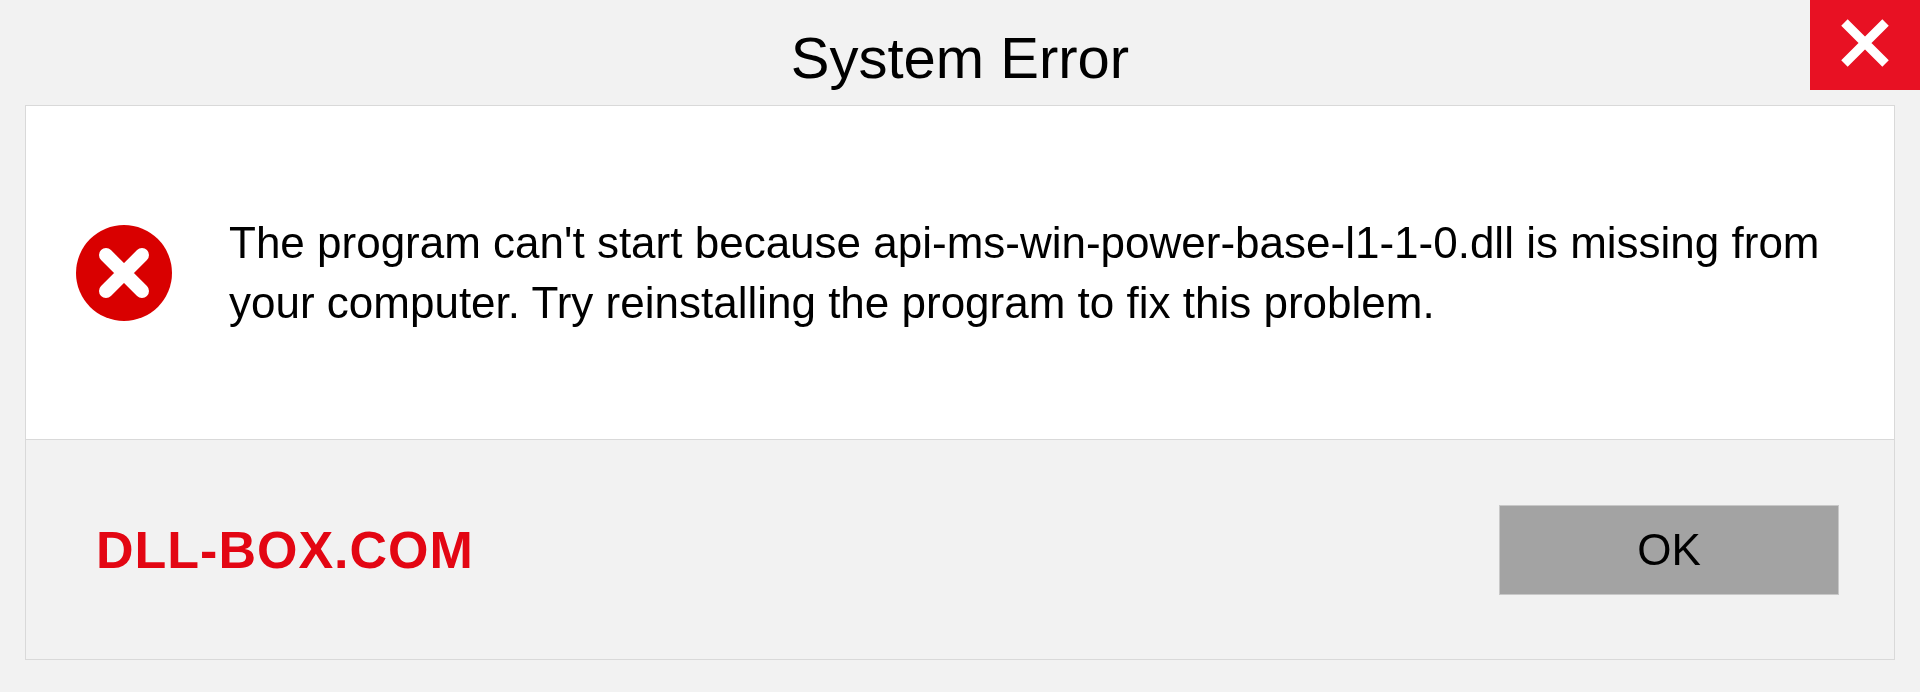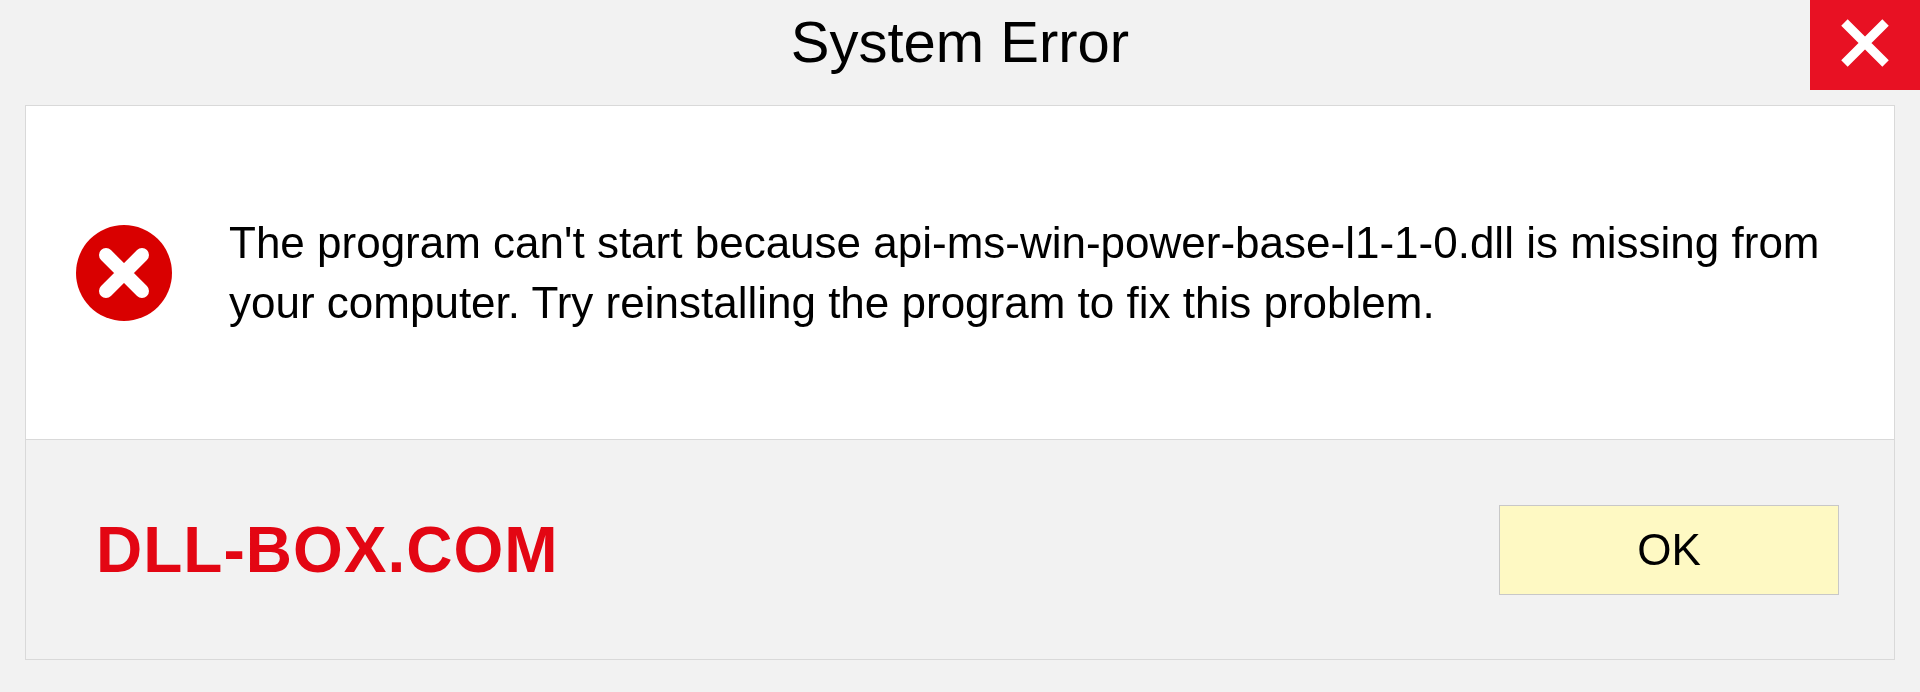--- a/index.html
+++ b/index.html
@@ -14,21 +14,21 @@
       height: 692px;
       position: relative;
       overflow: hidden;
     }
     .titlebar {
       position: relative;
       height: 105px;
       display: flex;
       align-items: flex-start;
       justify-content: center;
-      padding-top: 8px;
+      padding-top: 24px;
     }
     .title-text {
       font-size: 58px;
       font-weight: 400;
       color: #000;
     }
     .close-btn {
       position: absolute;
       right: 0;
       top: 0;
@@ -75,30 +75,30 @@
       border-left: 1px solid #d9d9d9;
       border-right: 1px solid #d9d9d9;
       border-bottom: 1px solid #d9d9d9;
       height: 220px;
       display: flex;
       align-items: center;
       justify-content: space-between;
       padding: 0 55px 0 70px;
     }
     .watermark {
-      font-size: 64px;
+      font-size: 52px;
       font-weight: 800;
       color: #e30613;
       letter-spacing: 1px;
       font-family: Arial, sans-serif;
     }
     .ok-btn {
       width: 340px;
       height: 90px;
-      background: #fef9c3;
+      background: #a3a3a3;
       border: 1px solid #c8c8c8;
       display: flex;
       align-items: center;
       justify-content: center;
       font-size: 44px;
       color: #000;
       cursor: pointer;
     }
   </style>
 </head>

